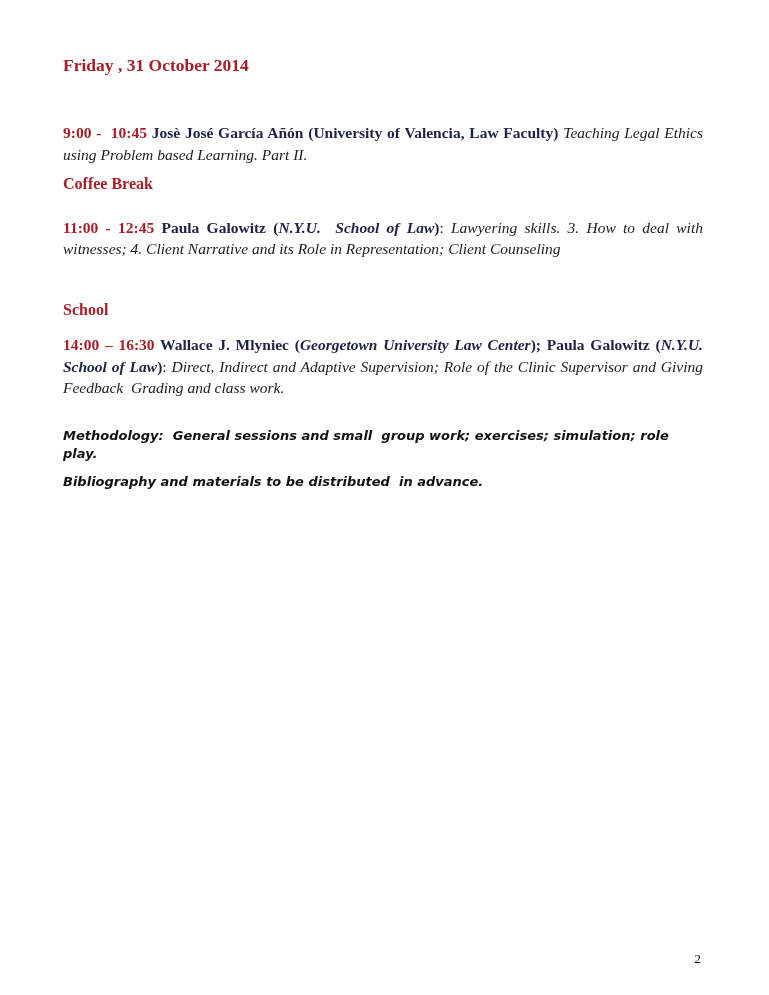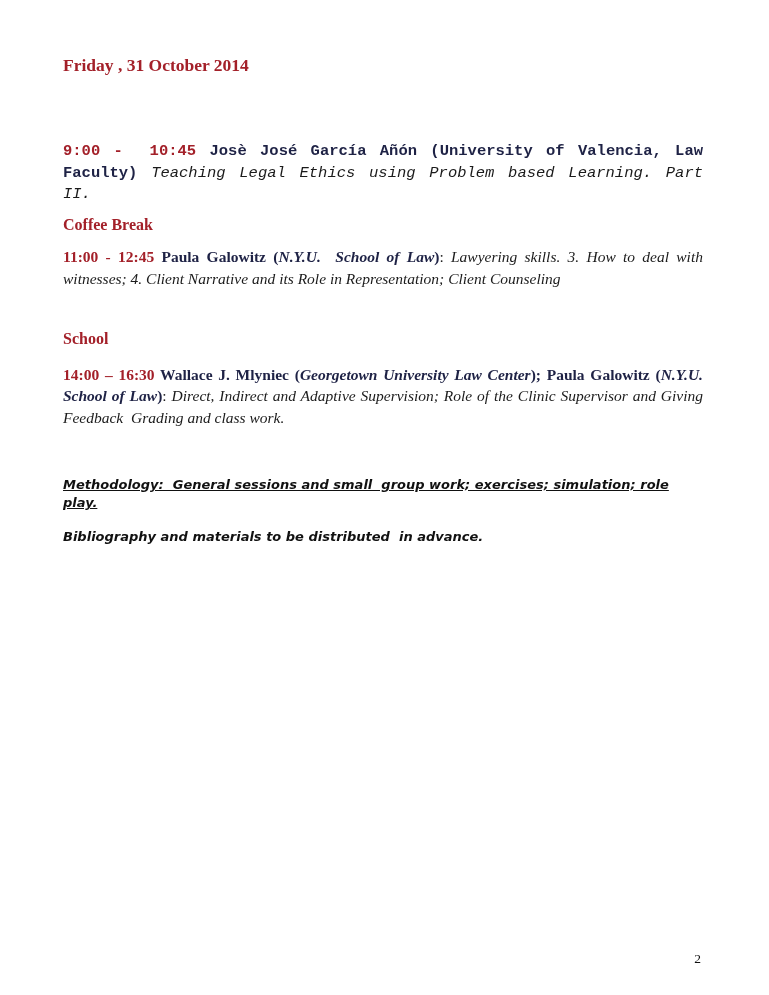--- a/index.html
+++ b/index.html
@@ -49,27 +49,27 @@
   .note{
     margin:0;
     font-family:"DejaVu Sans", sans-serif;
     font-size:13px;
     line-height:18px;
     font-weight:bold;
     font-style:italic;
     color:#111111;
   }
   
-  .sec-0{margin-top:64px;font-family:Liberation Mono, monospace;}   
+  .sec-0{margin-top:45px;}   
   .sec-1{margin-top:8px;}    
-  .sec-2{margin-top:11px;}    
+  .sec-2{margin-top:22px;}    
   .sec-3{margin-top:39px;}   
   .sec-4{margin-top:14px;}    
-  .sec-5{margin-top:48px;text-decoration:underline;}   
-  .sec-6{margin-top:16px;}   
+  .sec-5{margin-top:28px;}   
+  .sec-6{margin-top:10px;}   
 
   .seg-time{color:var(--red);font-weight:bold;}
   .seg-name{color:var(--navy);font-weight:bold;}
   .seg-name-italic{color:var(--navy);font-weight:bold;font-style:italic;}
   .seg-italic{font-style:italic;color:var(--ink);}
   .seg-plain{color:var(--ink);}
 
   .page-number{
     position:absolute;
     top:951px;

